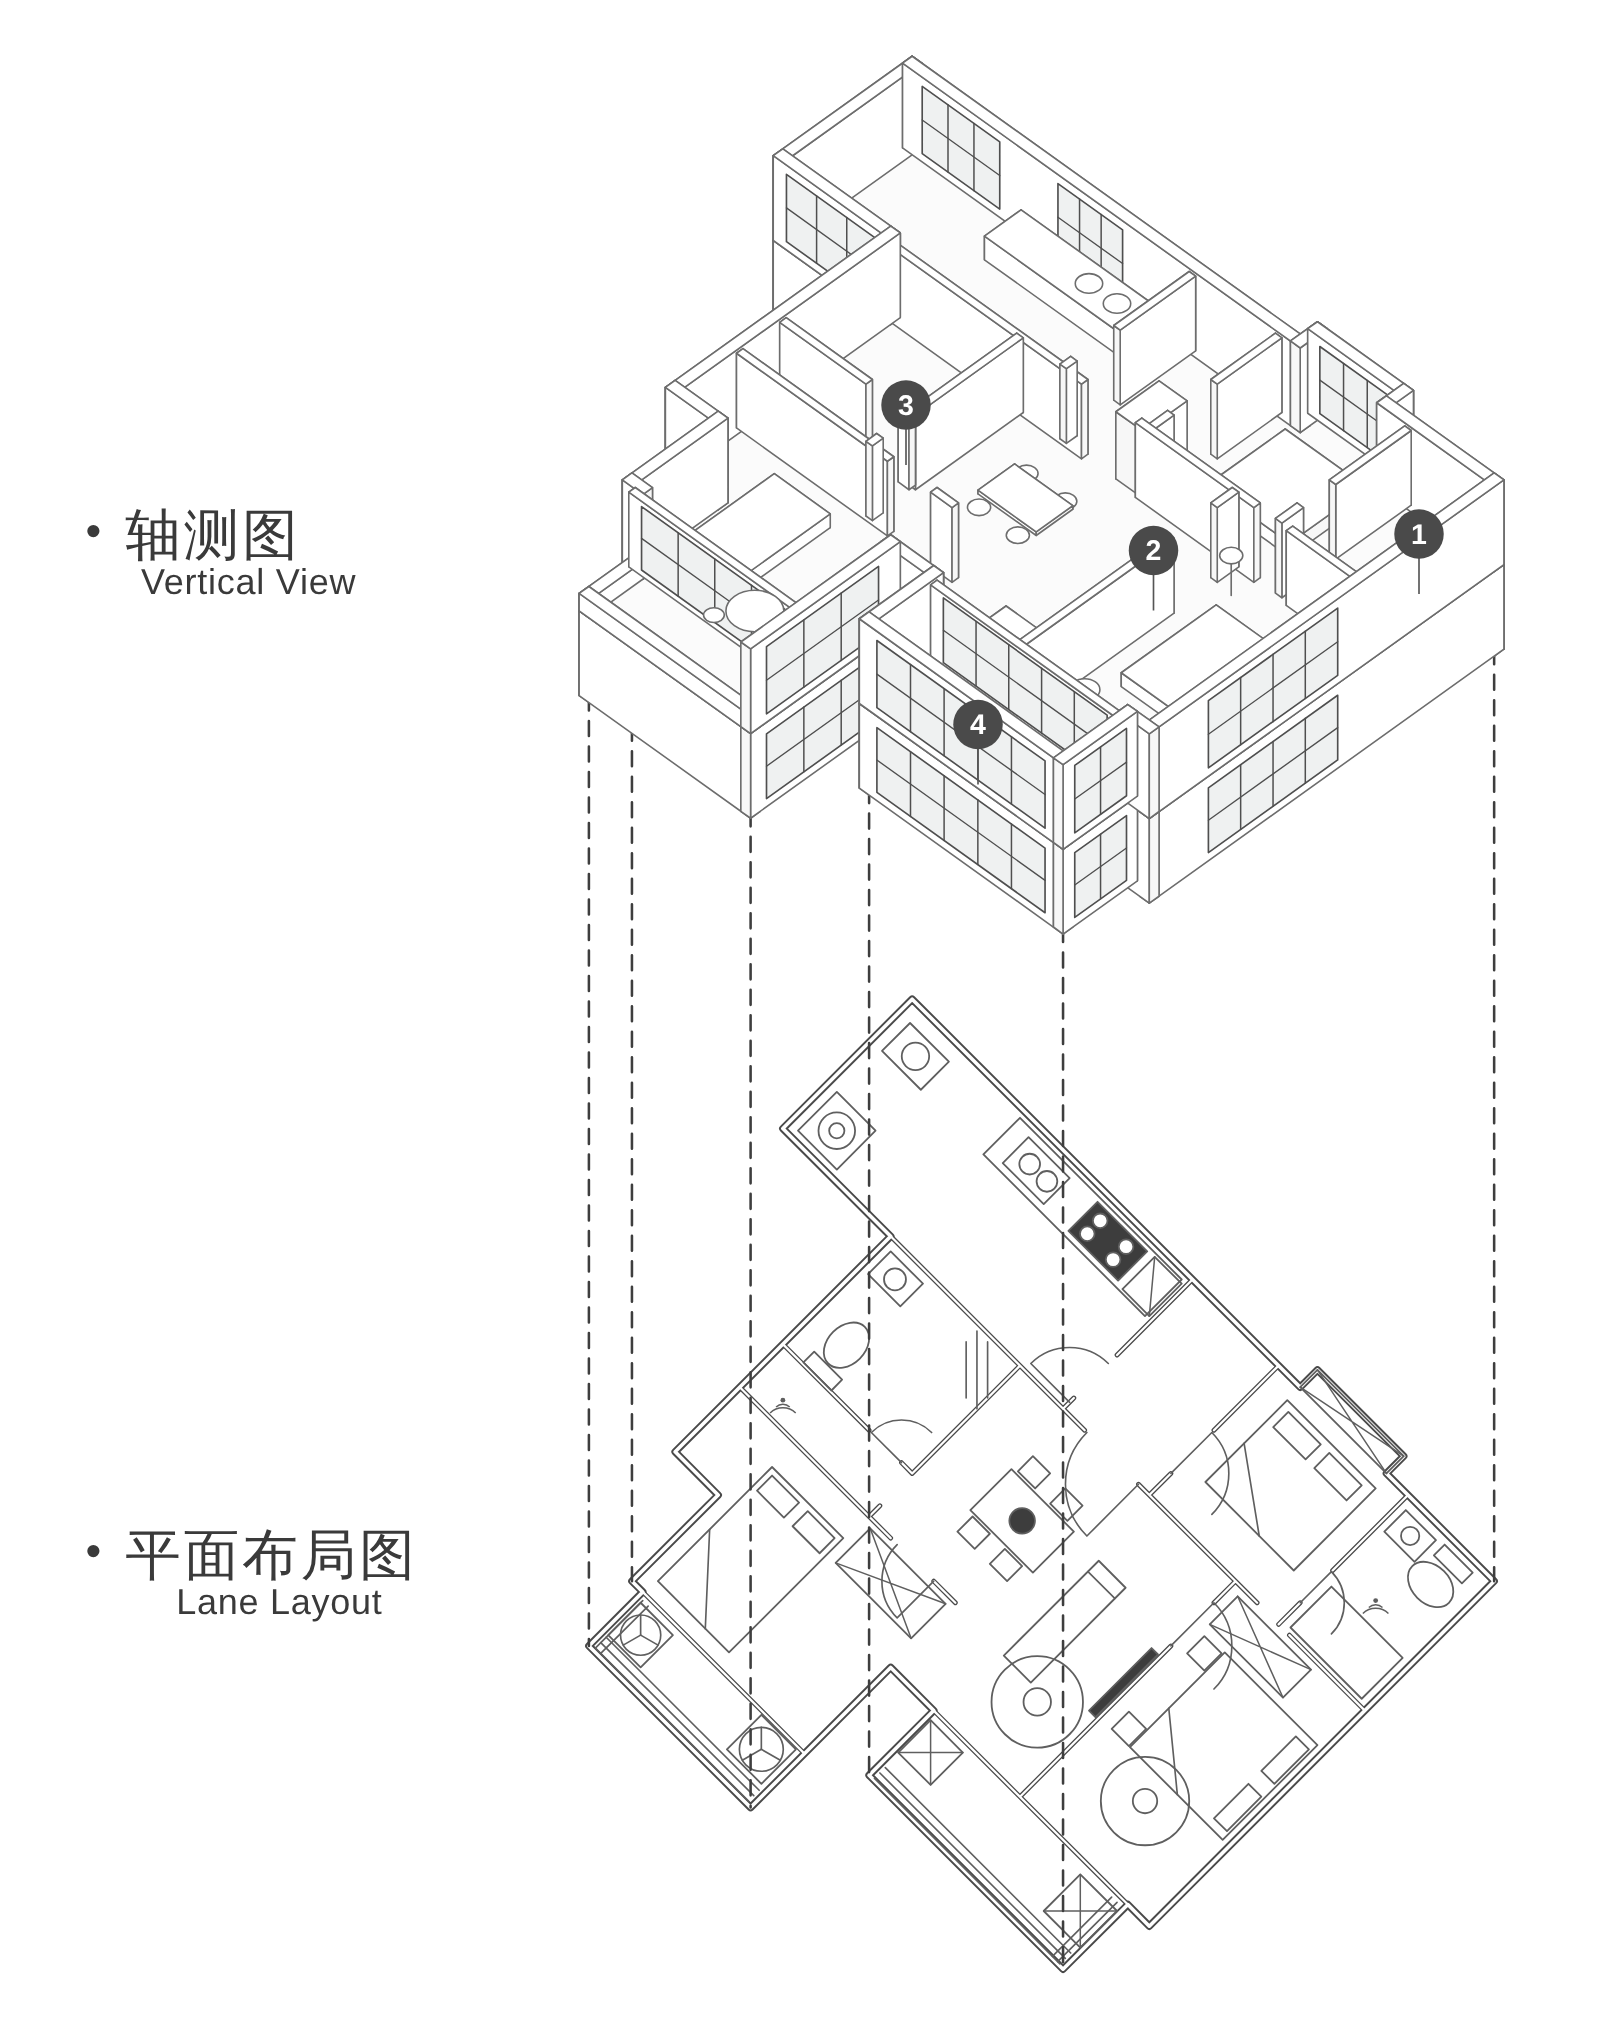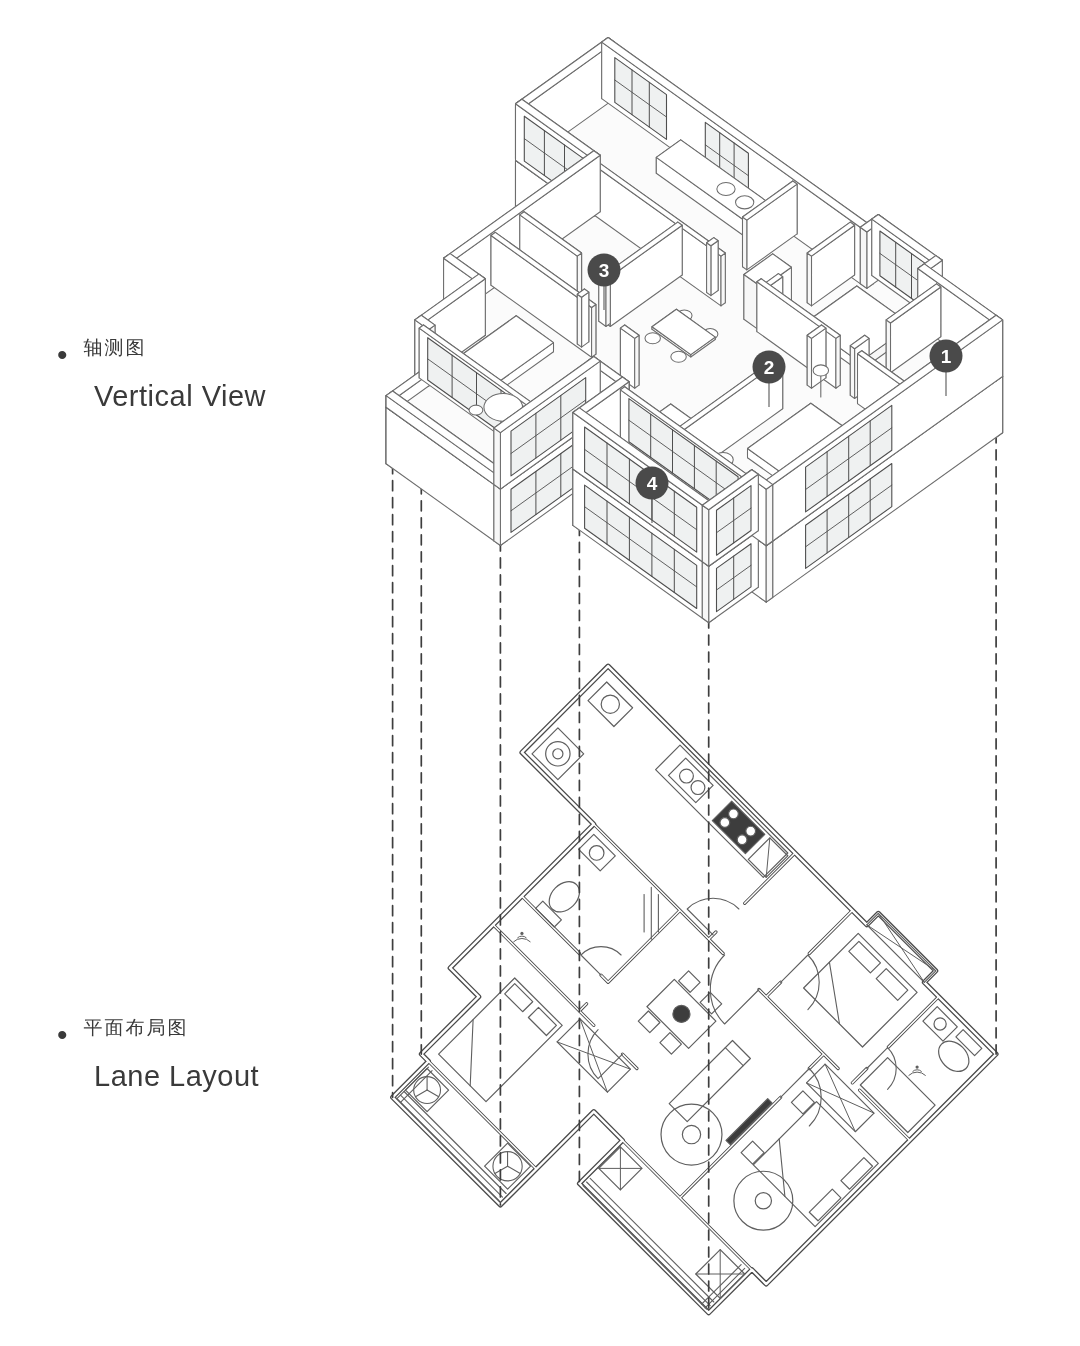--- a/index.html
+++ b/index.html
@@ -1,22 +1,22 @@
 <!DOCTYPE html>
 <html><head>
 <meta charset="utf-8">
 <style>
   html,body{margin:0;padding:0;background:#ffffff;}
   #stage{position:relative;width:1080px;height:1346px;background:#ffffff;overflow:hidden;
          font-family:"Liberation Sans", sans-serif;}
   .label-block{position:absolute;color:#3a3a3a;}
   .label-row{display:flex;align-items:flex-start;line-height:1.0;}
   .bullet{font-size:30px;margin-right:16px;position:relative;top:2px;}
-  .zh{font-size:19px;letter-spacing:2px;}
-  .en{font-size:29px;letter-spacing:0.5px;margin-left:37px;margin-top:12px;}
+  .zh{font-size:37px;letter-spacing:2px;}
+  .en{font-size:24px;letter-spacing:0.5px;margin-left:37px;margin-top:0;text-align:center;}
   svg text{font-family:"Liberation Sans", sans-serif;}
 </style>
 </head>
 <body>
 
 <div id="stage">
 
   <svg id="cv" width="1080" height="1346" viewBox="0 0 1080 1346">
     <g id="g-plan">
         <path d="M608.1 666.1L866.8 924.8L878.3 913.3L935.8 970.8L924.3 982.3L996.1 1054.1L766.2 1284.1L751.9 1269.7L708.7 1312.8L579.4 1183.5L622.5 1140.4L593.8 1111.6L500.4 1205.0L392.6 1097.3L428.5 1061.3L421.3 1054.1L478.8 996.7L450.1 967.9L593.8 824.2L521.9 752.4Z" fill="none" stroke="#4a4a4a" stroke-width="5" stroke-linejoin="round" stroke-linecap="round"></path>

